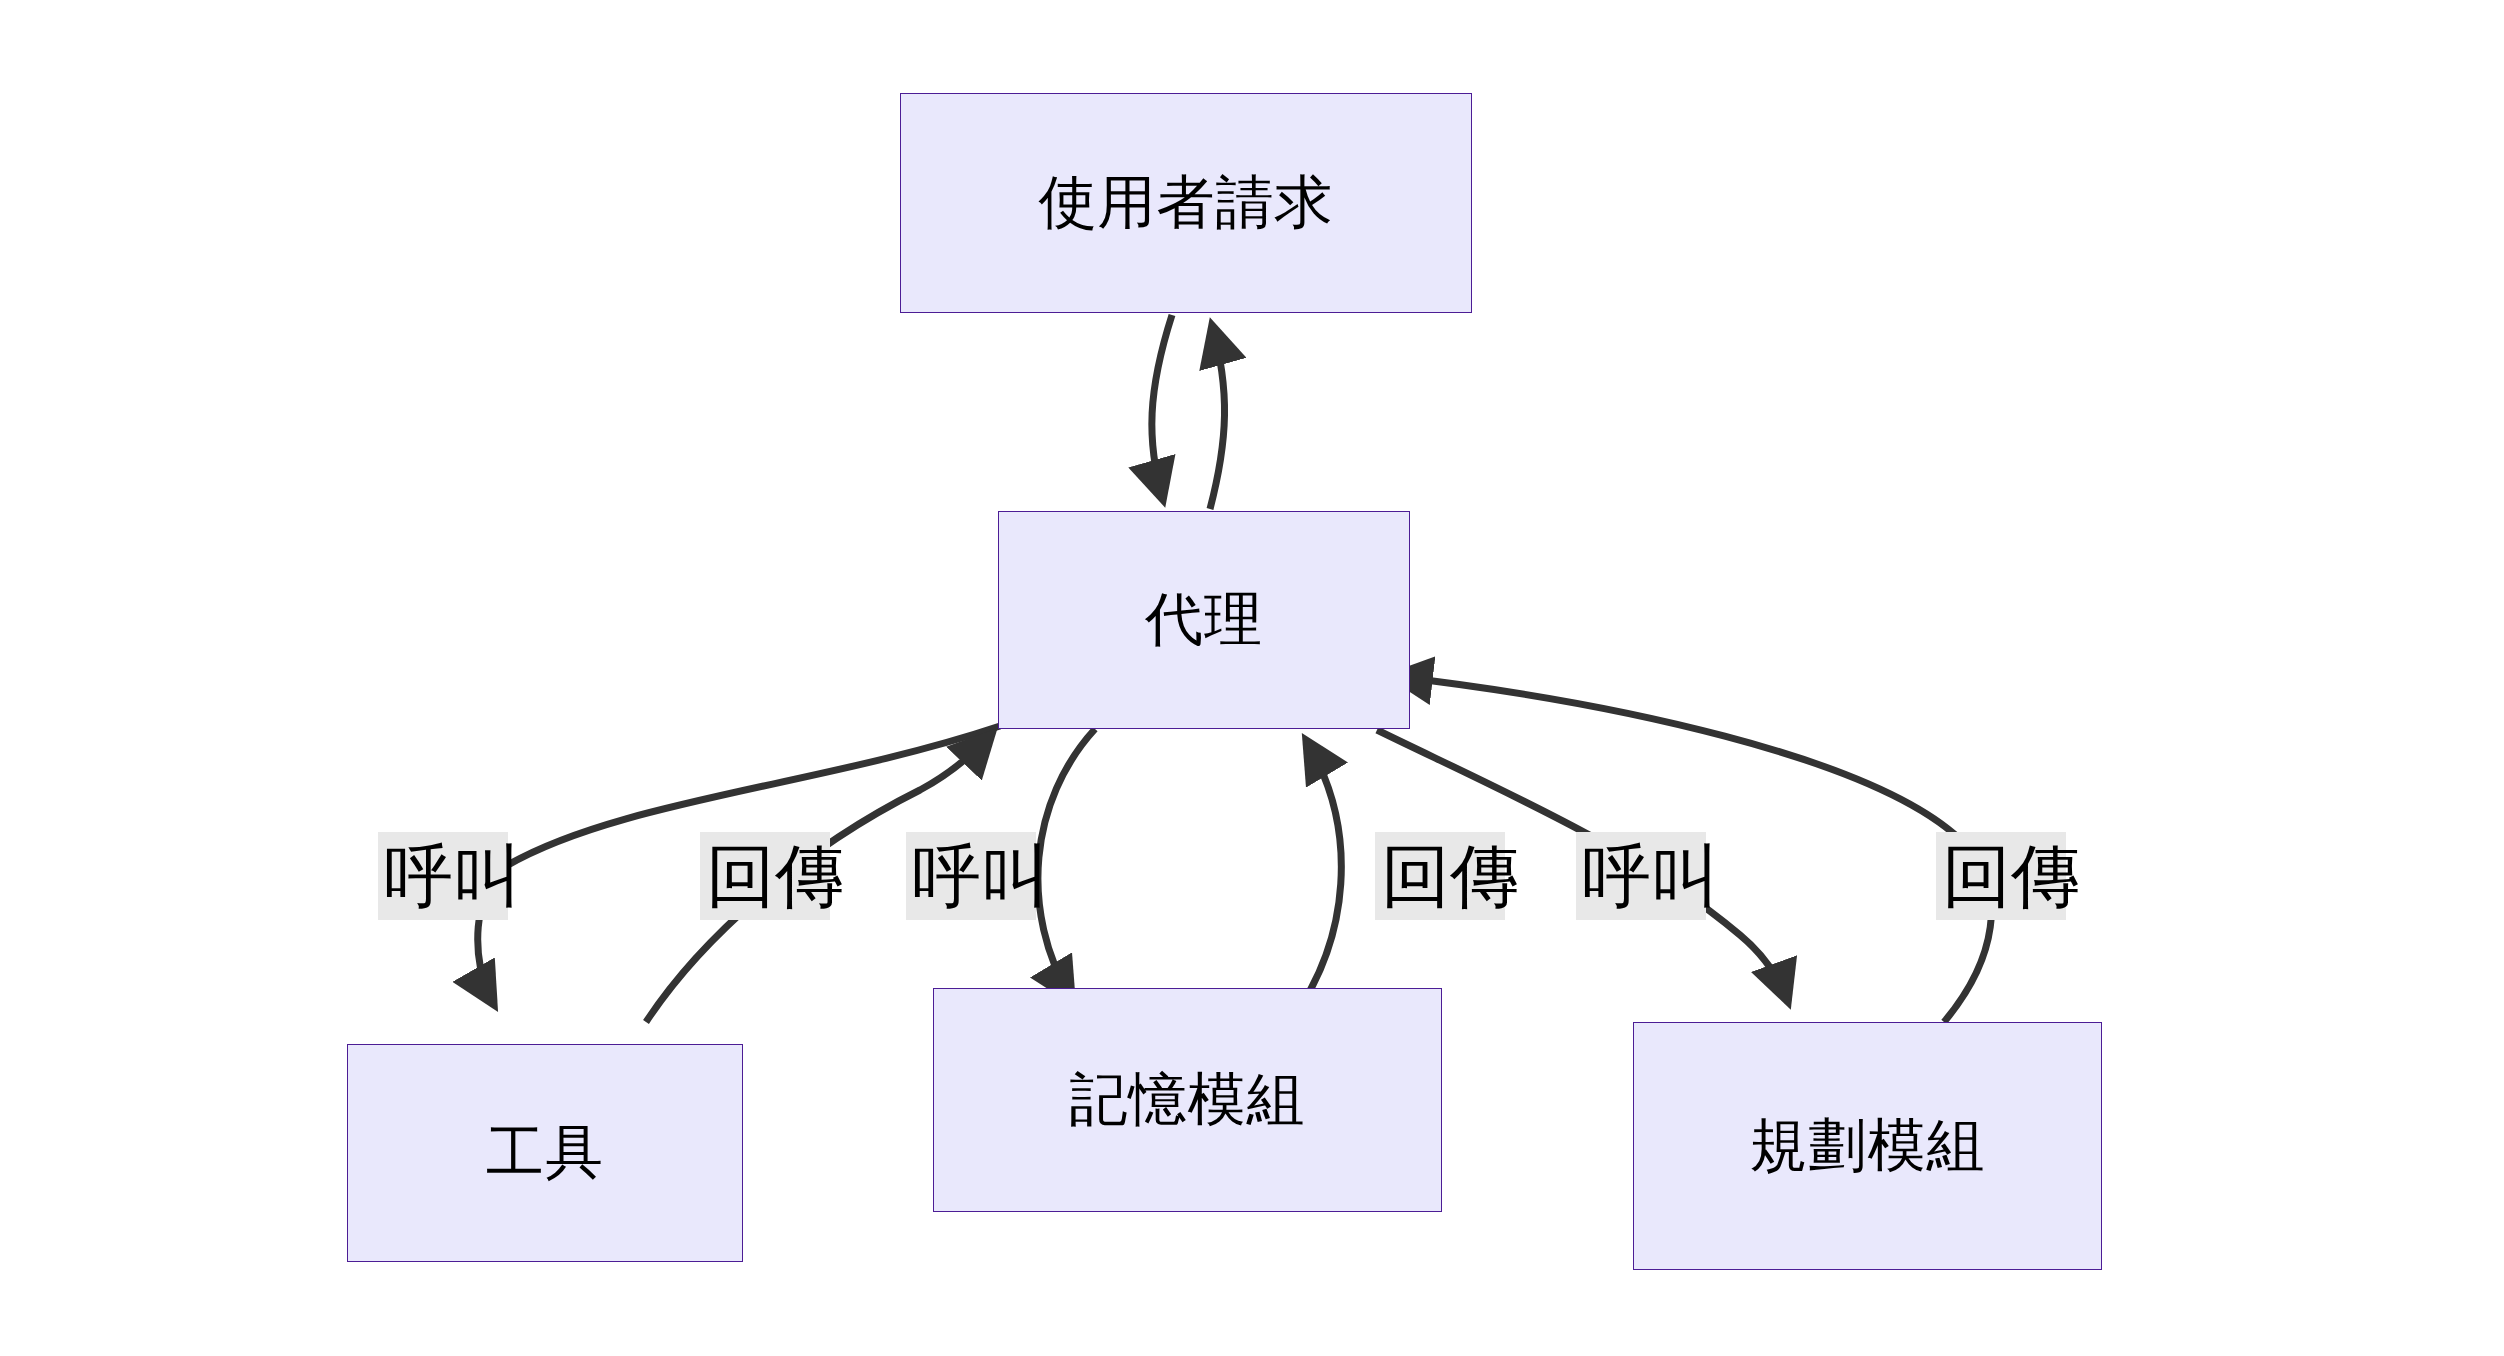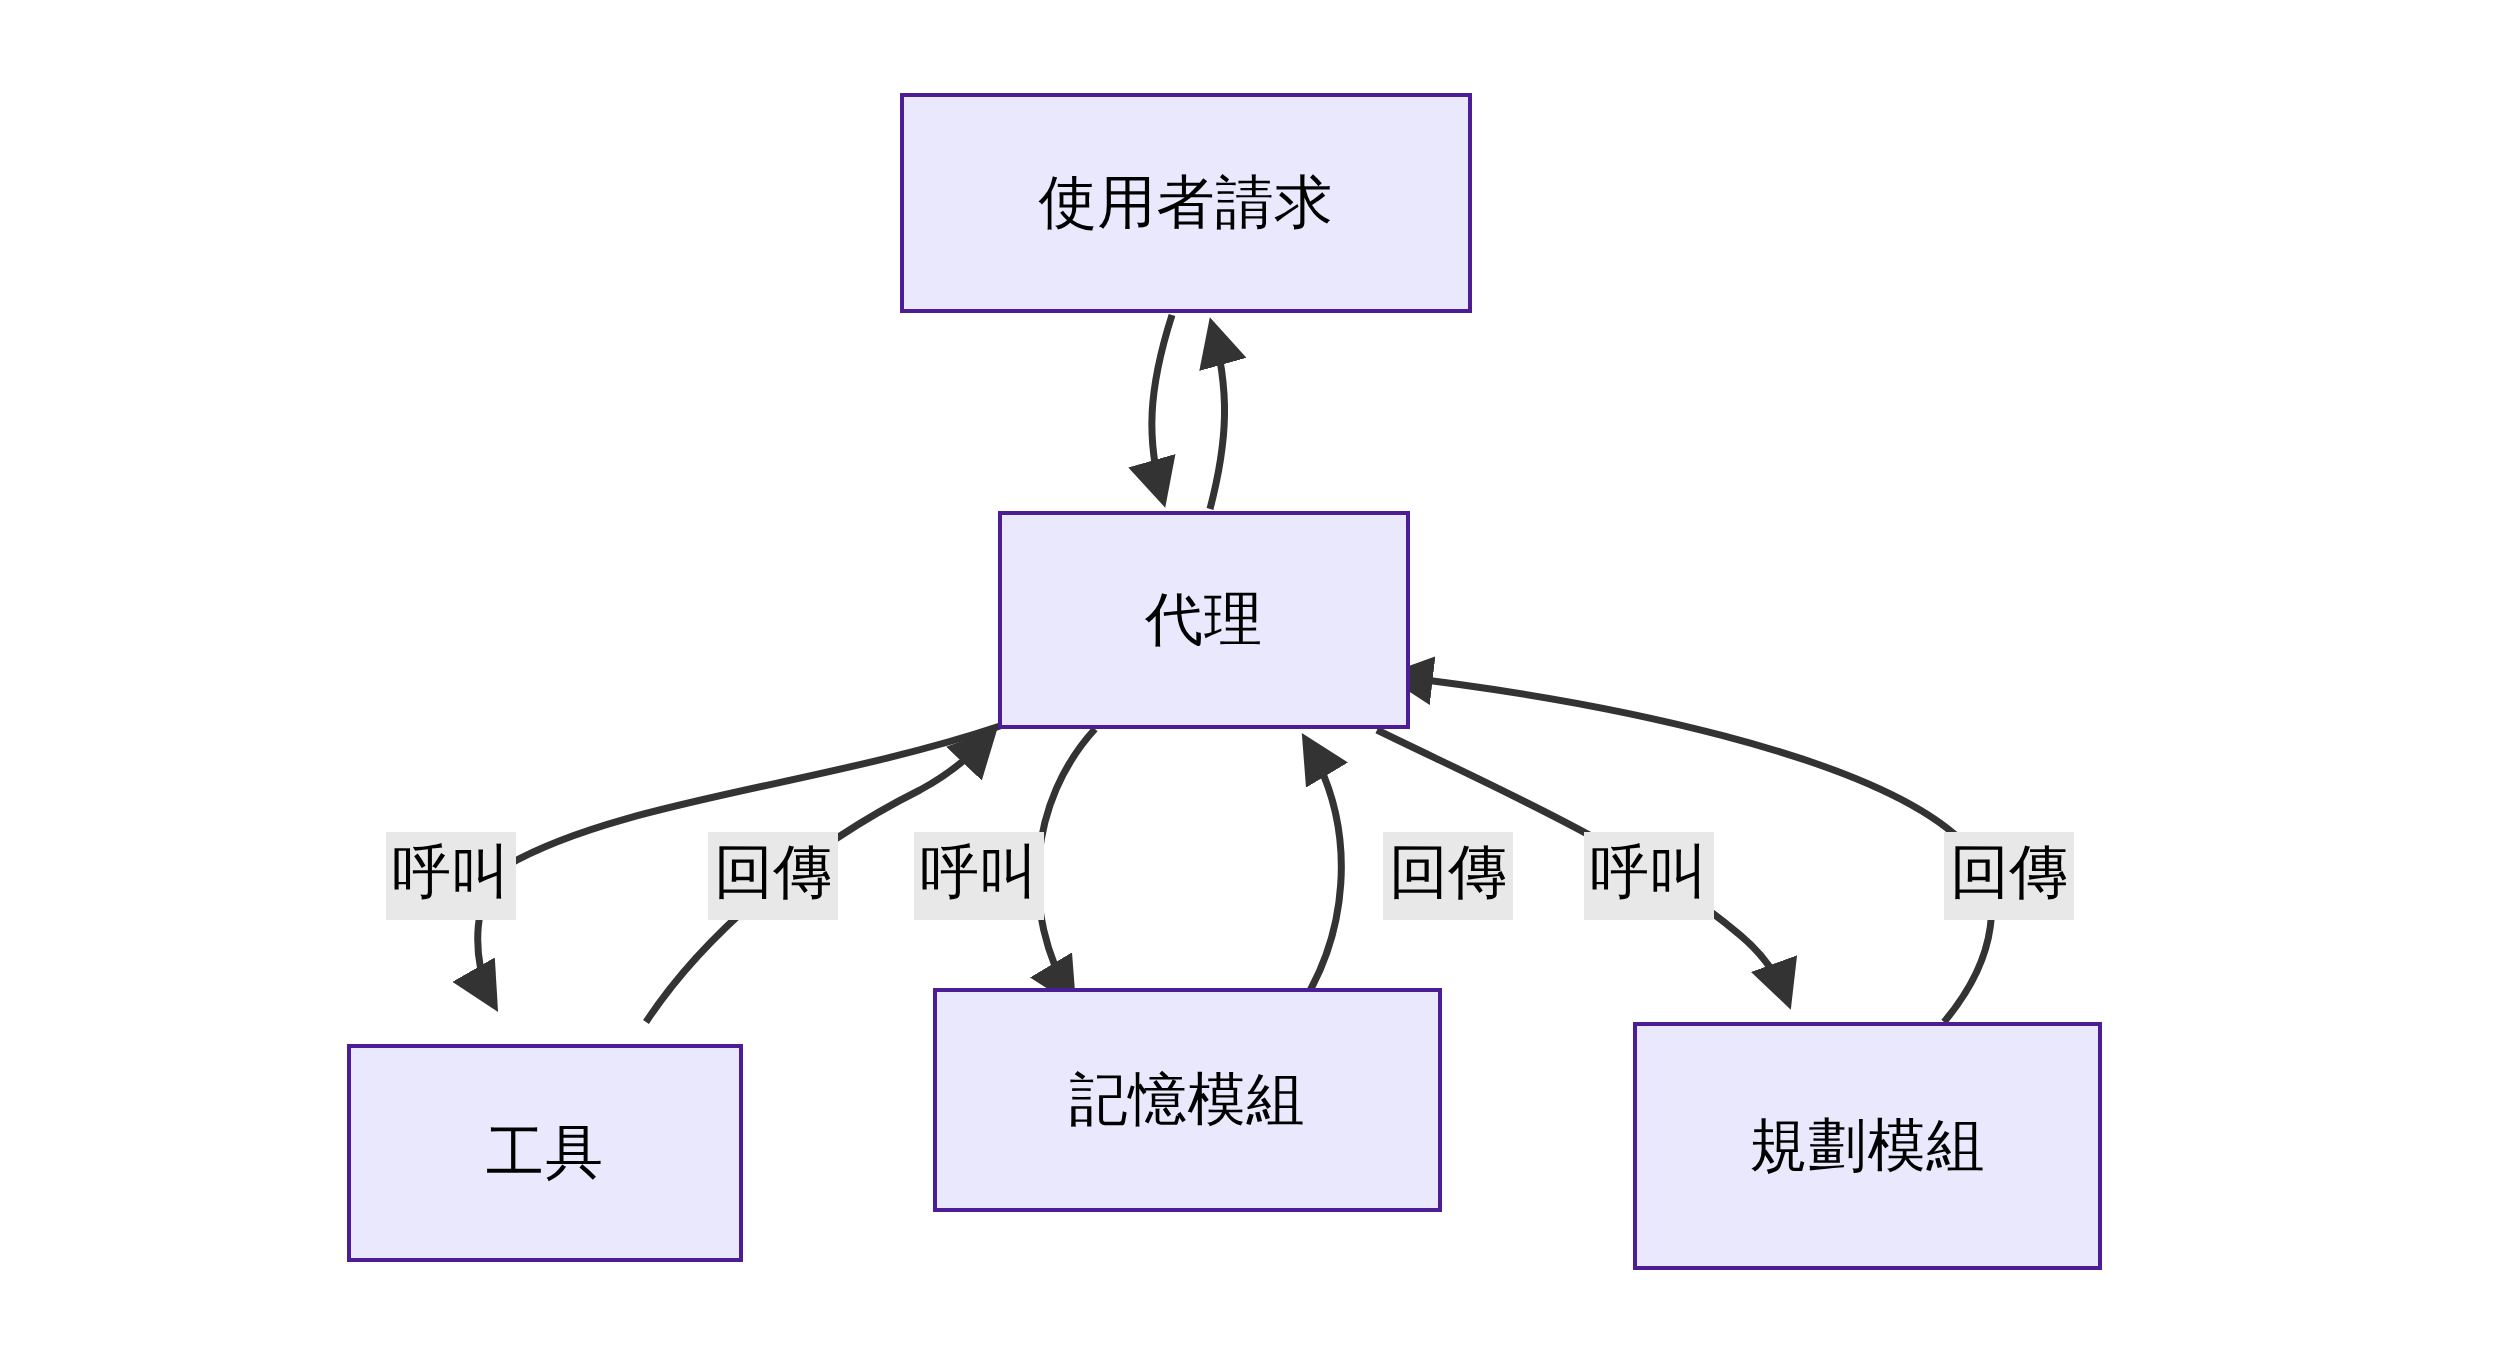--- a/index.html
+++ b/index.html
@@ -27,42 +27,41 @@
     left: 0;
     top: 0;
     width: 2504px;
     height: 1356px;
     pointer-events: none;
   }
   .node {
     position: absolute;
     box-sizing: border-box;
     background: #E9E8FC;
-    border: 4px solid #4c1d95;
+    border: 1px solid #4c1d95;
     display: flex;
     align-items: center;
     justify-content: center;
   }
   .node-label {
     font-size: 58px;
     color: #000000;
     line-height: 1.1;
     letter-spacing: 1px;
     white-space: nowrap;
   }
   .edge-label {
     position: absolute;
     background: #E8E8E8;
     color: #000000;
-    font-size: 59px;
+    font-size: 69px;
     line-height: 1.0;
     padding: 10px 6px 6px 6px;
     white-space: nowrap;
     box-sizing: border-box;
-    margin-left: 8px;
   }
 </style>
 </head>
 <body>
 
 <div id="diagram-root">
 
   <svg class="edge-layer" viewBox="0 0 2504 1356" width="2504" height="1356">
     <defs>
       <marker id="arrowhead" viewBox="0 0 12 12" refX="10" refY="6" markerWidth="7" markerHeight="7" orient="auto-start-reverse">

